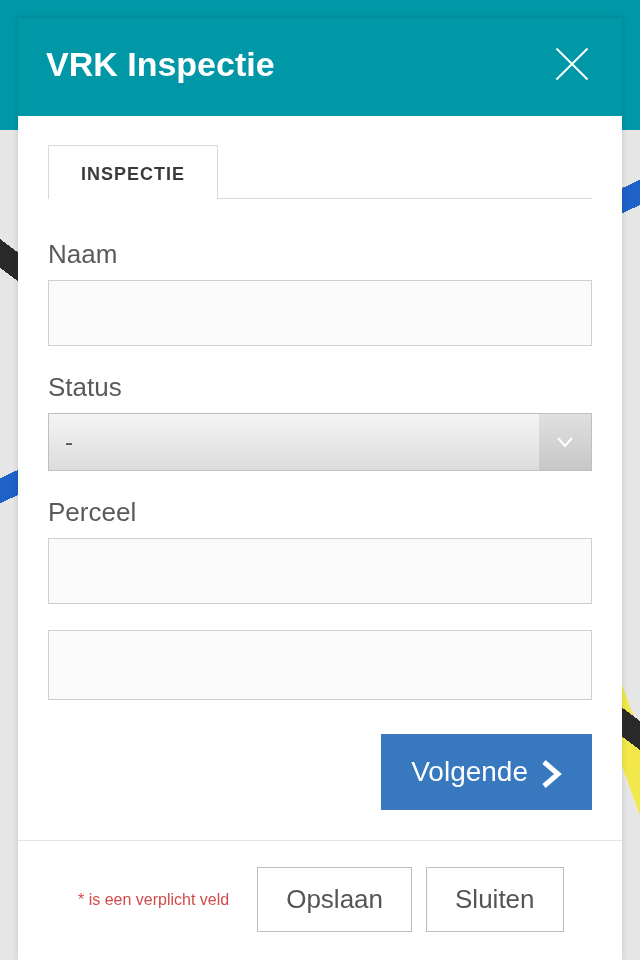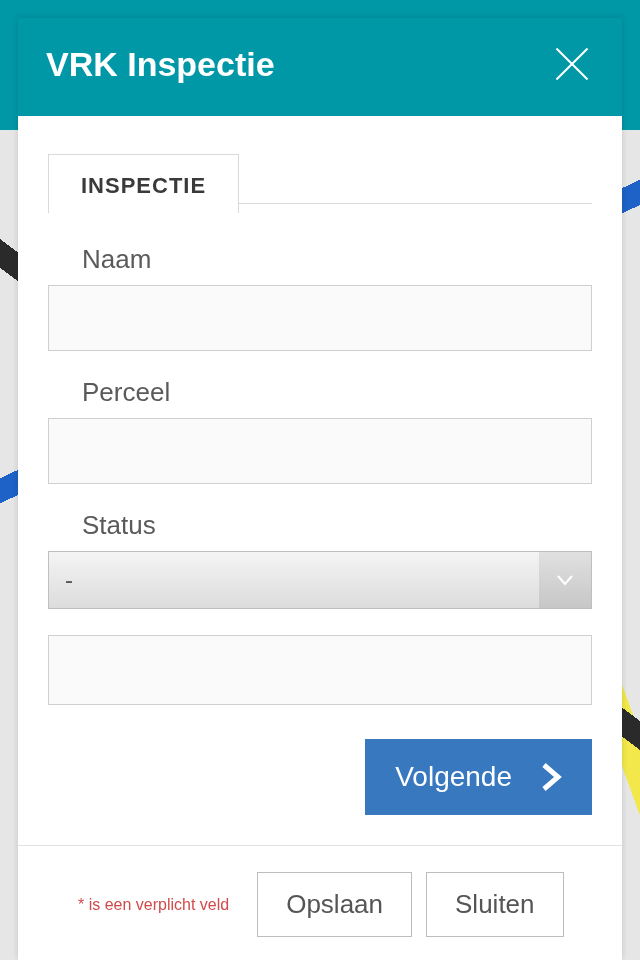--- a/index.html
+++ b/index.html
@@ -53,40 +53,40 @@
     overflow: hidden;
     display: flex; flex-direction: column;
   }
 
   .tabs {
     display: flex;
     border-bottom: 1px solid #d9d9d9;
   }
   .tab {
     padding: 18px 32px 14px 32px;
-    font-size: 22px;
+    font-size: 18px;
     font-weight: 700;
     letter-spacing: 1px;
     color: #9e9e9e;
     background: #eaeaea;
     cursor: pointer;
     border: 1px solid transparent;
     border-bottom: none;
     position: relative;
-    top: 10px;
+    top: 1px;
   }
   .tab.active {
     background: #fff;
     color: #3a3a3a;
     border-color: #d9d9d9;
   }
 
   .form { padding: 40px 0 0 0; }
   .field { margin-bottom: 26px; }
-  .field-label { font-size: 26px; color: #5a5a5a; margin-bottom: 10px; display: block; margin-left: 34px; }
+  .field-label { font-size: 26px; color: #5a5a5a; margin-bottom: 10px; display: block; }
   .text-input, .textarea {
     width: 100%;
     border: 1px solid #cfcfcf;
     background: #fafafa;
     font-size: 20px;
     padding: 18px 14px;
   }
   .text-input { height: 66px; }
   .textarea  { height: 70px; resize: none; }
 
@@ -104,21 +104,21 @@
     display: flex; align-items: center; justify-content: center;
   }
   .select-arrow-box svg { width: 18px; height: 12px; }
 
   .next-row { display: flex; justify-content: flex-end; padding: 4px 0 30px 0; }
   .btn-next {
     background: #3778bf;
     color: #fff;
     font-size: 28px;
     padding: 22px 30px;
-    display: flex; align-items: center; gap: 28px;
+    display: flex; align-items: flex-end; gap: 12px;
     cursor: pointer;
     border: none;
   }
   .btn-next svg { width: 22px; height: 28px; }
 
   .footer-divider { height: 1px; background: #e2e2e2; margin: 0 -30px; }
 
   .modal-footer {
     display: flex; align-items: center; gap: 14px;
     padding: 26px 30px 0 30px;
@@ -150,41 +150,41 @@
   <div class="modal-body">
 
     <div class="tabs">
       <div class="tab active">INSPECTIE</div>
     </div>
 
     <div class="form">
 
       <div class="field">
         <label class="field-label">Naam</label>
-        <input class="text-input" type="text" value="" style="">
-      </div>
-
-      <div class="field">
-        <label class="field-label">Perceel</label>
         <input class="text-input" type="text" value="" style="">
       </div>
 
       <div class="field">
         <label class="field-label">Status</label>
         <div class="select-wrap">
           <span class="select-value">-</span>
           <span class="select-arrow-box">
             <svg viewBox="0 0 18 12">
                 <polyline points="2,2 9,10 16,2" fill="none" stroke="#ffffff" stroke-width="2"></polyline>
               </svg>
           </span>
         </div>
       </div>
 
       <div class="field">
+        <label class="field-label">Perceel</label>
+        <input class="text-input" type="text" value="" style="">
+      </div>
+
+      <div class="field">
         <textarea class="textarea" style=""></textarea>
       </div>
 
       <div class="next-row">
         <button class="btn-next">
           <span>Volgende</span>
           <svg viewBox="0 0 22 28">
             <polyline points="4,2 18,14 4,26" fill="none" stroke="#ffffff" stroke-width="5"></polyline>
           </svg>
         </button>

